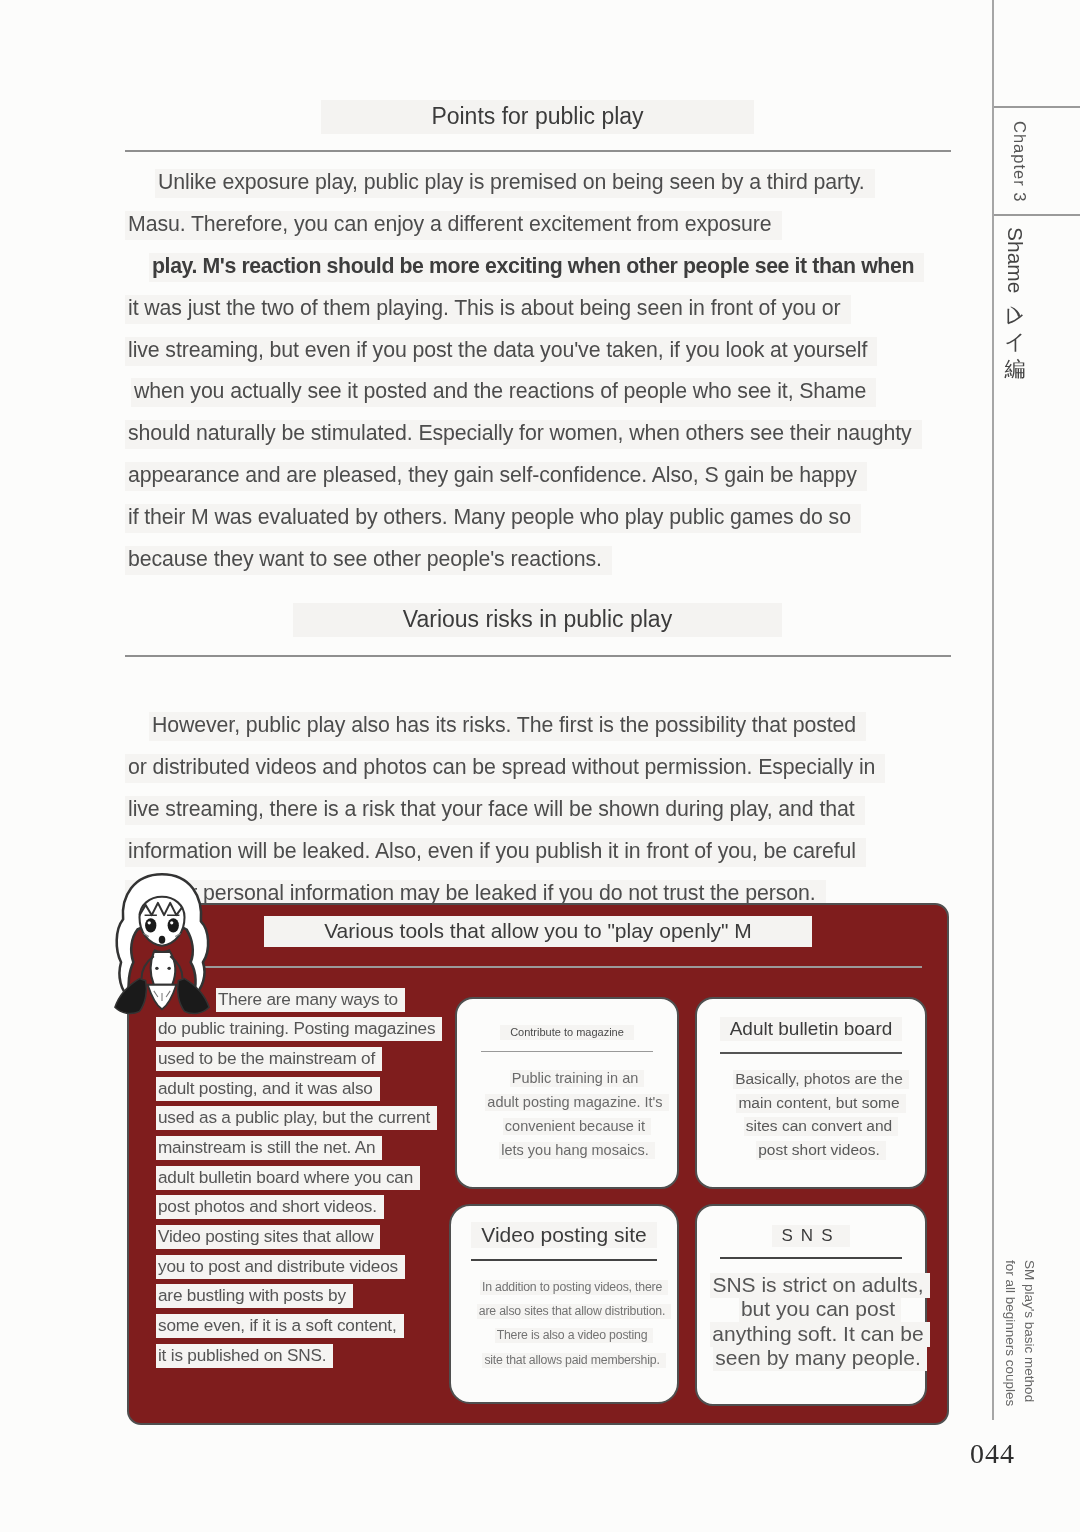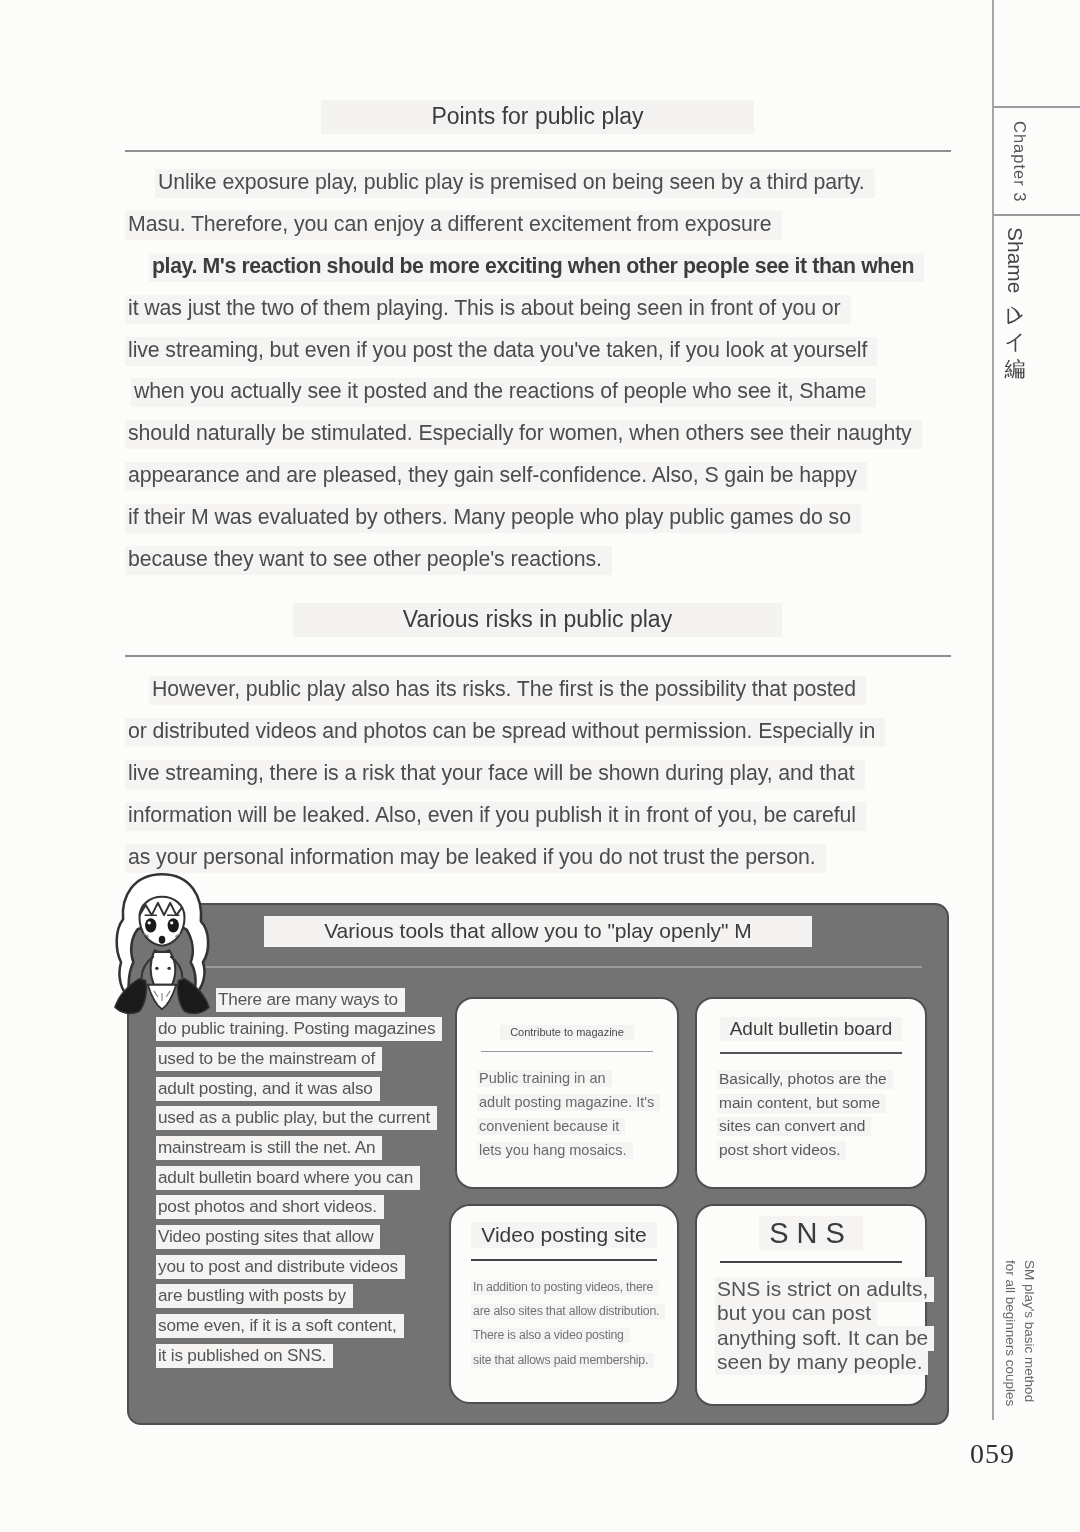--- a/index.html
+++ b/index.html
@@ -22,21 +22,21 @@
   .b-line { height:41.8px; font-size:21.3px; letter-spacing:-0.1px;
             color:#4c4c4c; white-space:nowrap; display:flex; align-items:center; }
   .b-line span { background:#f5f4f2; padding:1px 10px 3px 3px; }
   .ind-lg { padding-left:30px; }
   .ind-md { padding-left:24px; }
   .ind-sm { padding-left:6px; }
   .bolder span { font-weight:bold; color:#3d3d3d; letter-spacing:-0.4px; }
   
   .tools-box {
     position:absolute; left:127px; top:903px; width:818px; height:518px;
-    border:2px solid #4f4f4f; border-radius:14px; background:#737373;
+    border:2px solid #4f4f4f; border-radius:14px; background:#7f1d1d;
   }
   .tools-title { position:absolute; top:14px; left:0; width:100%;
     text-align:center; font-size:21px; color:#3b3b3b; white-space:nowrap; }
   .tools-title span { background:#f4f3f1; padding:3px 60px 5px; }
   .tools-rule { position:absolute; top:61px; left:73px; width:720px; height:2px; background:#9a9a9a; }
   .intro { position:absolute; left:27px; top:80px; width:305px; }
   .i-line { height:29.65px; font-size:17.2px; letter-spacing:-0.2px; color:#555;
             white-space:nowrap; display:flex; align-items:center; }
   .i-line span { background:#f5f4f2; padding:1px 7px 2px 2px; }
   .i-ind { padding-left:60px; }
@@ -44,27 +44,27 @@
   .card { position:absolute; border:2px solid #4f4f4f; border-radius:18px; background:#fcfcfb; }
   .card-1 { left:326px; top:92px;  width:220px; height:188px; }
   .card-2 { left:566px; top:92px;  width:228px; height:188px; }
   .card-3 { left:320px; top:299px; width:226px; height:196px;border-radius:21px; }
   .card-4 { left:566px; top:299px; width:228px; height:198px; }
   .c-title { text-align:center; color:#3b3b3b; white-space:nowrap; }
   .c-title span { background:#f5f4f2; padding:1px 10px 2px; }
   .card-1 .c-title { margin-top:27px; font-size:11px; color:#4a4a4a; }
   .card-2 .c-title { margin-top:19px; font-size:19px; }
   .card-3 .c-title { margin-top:17px; font-size:21px; }
-  .card-4 .c-title { margin-top:11px; font-size:29px; letter-spacing:8px; }
+  .card-4 .c-title { margin-top:20px; font-size:17px; letter-spacing:8px; }
   .c-rule { margin:13px auto 0; height:1px; background:#999; width:172px; }
   .card-2 .c-rule { height:2px; background:#555; width:182px; margin-top:12px; }
   .card-3 .c-rule { height:2px; background:#444; width:186px; margin-top:12px; }
   .card-4 .c-rule { height:2px; background:#444; width:182px; margin-top:11px; }
   .c-body { margin-top:14px; }
-  .c-line { white-space:nowrap; display:flex; align-items:center; }
+  .c-line { white-space:nowrap; display:flex; align-items:center;justify-content:center; }
   .c-line span { background:#f5f4f2; padding:0 6px 1px 2px; }
   .card-1 .c-line { margin-left:20px; height:24px;   font-size:14.5px; color:#6a6a6a; }
   .card-2 .c-line { margin-left:20px; height:23.5px; font-size:15.5px; color:#585858; }
   .card-3 .c-line { margin-left:20px; height:24.3px; font-size:12.3px; letter-spacing:-0.2px; color:#737373; }
   .card-4 .c-line { margin-left:18px; height:24.5px; font-size:21px; color:#555; }
   
   .side-vline { position:absolute; left:992px; top:0; width:2px; height:1420px; background:#a6a6a6; }
   .side-div { position:absolute; left:994px; width:86px; height:2px; background:#9a9a9a; }
   .v-text { writing-mode:vertical-rl; text-orientation:mixed; position:absolute; }
   .chapter { left:1010px; top:121px; font-size:16.5px; color:#555; letter-spacing:1px; }
@@ -111,21 +111,21 @@
     <div class="b-line">
         <span>if their M was evaluated by others. Many people who play public games do so</span>
       </div>
     <div class="b-line">
         <span>because they want to see other people's reactions.</span>
       </div>
   </div>
 
   <div class="sec-title" style="top:606px"><span>Various risks in public play</span></div>
   <div class="rule" style="top:655px"></div>
-  <div class="para" style="top:670px">
+  <div class="para" style="top:706px">
     <div class="b-line ind-md">
         <span>However, public play also has its risks. The first is the possibility that posted</span>
       </div>
     <div class="b-line">
         <span>or distributed videos and photos can be spread without permission. Especially in</span>
       </div>
     <div class="b-line">
         <span>live streaming, there is a risk that your face will be shown during play, and that</span>
       </div>
     <div class="b-line">
@@ -283,15 +283,15 @@
 
   <div class="side-vline"></div>
   <div class="side-div" style="top:106px"></div>
   <div class="side-div" style="top:214px"></div>
   <div class="v-text chapter">Chapter 3</div>
   <div class="v-text chapter-sub">Shameヽレイ編</div>
   <div class="v-text side-footer">
     <div>SM play's basic method</div>
     <div>for all beginners couples</div>
   </div>
-  <div class="page-num">059</div>
+  <div class="page-num">044</div>
 
 </div>
 
 </body></html>

